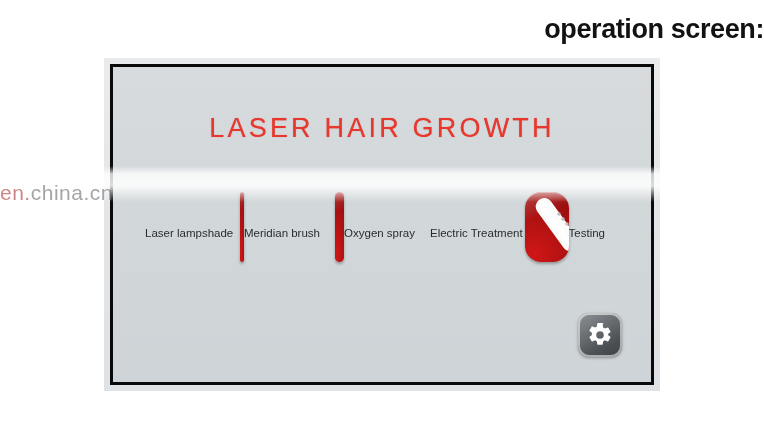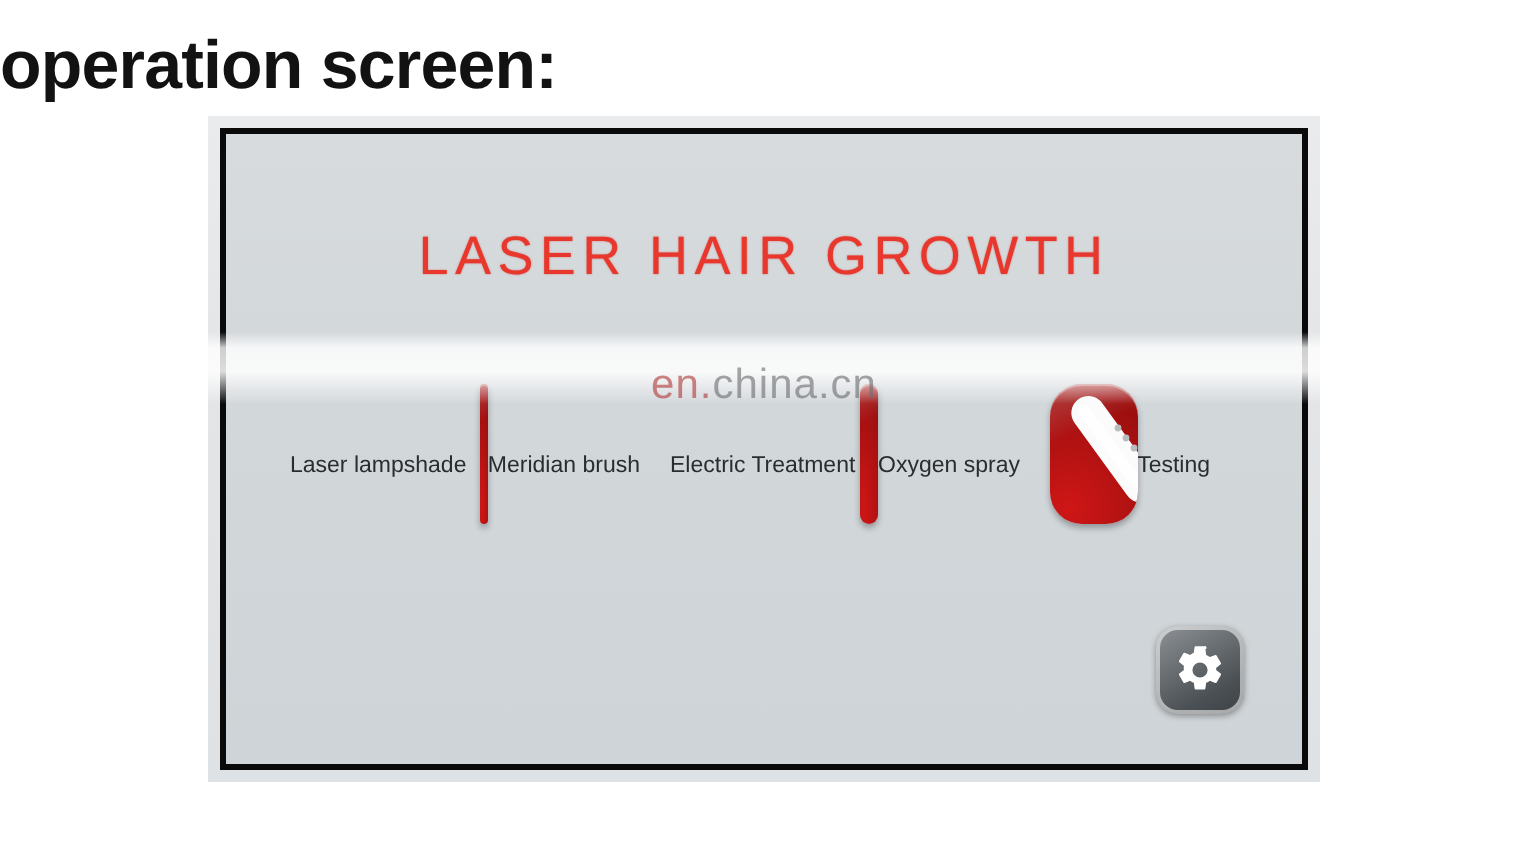--- a/index.html
+++ b/index.html
@@ -14,24 +14,24 @@
     overflow: hidden;
     font-family: "Liberation Sans", sans-serif;
   }
 
   
   #page-heading {
     position: absolute;
     top: 14px;
     left: 0;
     width: 764px;
-    text-align: left;
+    text-align: right;
     font-family: "Liberation Sans", sans-serif;
     font-weight: bold;
-    font-size: 34px;
+    font-size: 27px;
     letter-spacing: -0.4px;
     color: #121212;
   }
 
   
   #device-bezel {
     position: absolute;
     left: 104px;
     top: 58px;
     width: 556px;
@@ -155,21 +155,20 @@
     width: 764px;
     height: 36px;
     background: linear-gradient(180deg, rgba(255,255,255,0.0) 0%, rgba(255,255,255,0.80) 22%, rgba(255,255,255,0.86) 55%, rgba(255,255,255,0.0) 100%);
     pointer-events: none;
   }
   #watermark-text {
     position: absolute;
     left: 0;
     top: 181px;
     width: 764px;
-    text-align: center;
     font-family: "Liberation Sans", sans-serif;
     font-size: 21px;
     letter-spacing: 0.5px;
     opacity: 0.62;
     pointer-events: none;
     white-space: nowrap;
   }
   #watermark-text .wm-a { color: #b13b3b; }
   #watermark-text .wm-b { color: #6d6f72; }
   #watermark-text .wm-c { color: #6d6f72; }
@@ -218,44 +217,44 @@
             </g>
           </svg>
         </div>
         <div class="tile-label">Meridian brush</div>
       </div>
 
       <div class="app-tile">
         <div class="tile-icon">
           <svg viewBox="0 0 80 70" xmlns="http://www.w3.org/2000/svg">
             <g>
-              <path d="M14 6 L30 2 L34 14 L20 20 Z" fill="#f5f5f5" opacity="0.9"></path>
-              <rect x="22" y="8" width="16" height="58" rx="7" transform="rotate(-32 30 38)" fill="#fafafa"></rect>
-              <rect x="24" y="12" width="6" height="46" rx="3" transform="rotate(-32 30 38)" fill="#ffffff" opacity="0.8"></rect>
-              <ellipse cx="52" cy="52" rx="8" ry="6" transform="rotate(-32 52 52)" fill="#ededed"></ellipse>
-            </g>
-          </svg>
-        </div>
-        <div class="tile-label">Electric Treatment</div>
-      </div>
-
-      <div class="app-tile">
-        <div class="tile-icon">
-          <svg viewBox="0 0 80 70" xmlns="http://www.w3.org/2000/svg">
-            <g>
               <path d="M10 10 L26 2 L34 14 L18 24 Z" fill="#f7f7f7" opacity="0.92"></path>
               <path d="M22 16 L34 8 L48 26 L36 34 Z" fill="#ffffff" opacity="0.85"></path>
               <path d="M36 10 L48 4 L62 36 L52 42 Z" fill="#17171a"></path>
               <path d="M40 34 L50 30 L46 60 L36 58 Z" fill="#111113"></path>
               <path d="M30 44 L40 40 L42 56 L32 58 Z" fill="#1d1d20"></path>
               <rect x="52" y="36" width="16" height="5" rx="2.5" transform="rotate(22 52 36)" fill="#f0f0f0"></rect>
             </g>
           </svg>
         </div>
         <div class="tile-label">Oxygen spray</div>
+      </div>
+
+      <div class="app-tile">
+        <div class="tile-icon">
+          <svg viewBox="0 0 80 70" xmlns="http://www.w3.org/2000/svg">
+            <g>
+              <path d="M14 6 L30 2 L34 14 L20 20 Z" fill="#f5f5f5" opacity="0.9"></path>
+              <rect x="22" y="8" width="16" height="58" rx="7" transform="rotate(-32 30 38)" fill="#fafafa"></rect>
+              <rect x="24" y="12" width="6" height="46" rx="3" transform="rotate(-32 30 38)" fill="#ffffff" opacity="0.8"></rect>
+              <ellipse cx="52" cy="52" rx="8" ry="6" transform="rotate(-32 52 52)" fill="#ededed"></ellipse>
+            </g>
+          </svg>
+        </div>
+        <div class="tile-label">Electric Treatment</div>
       </div>
 
       <div class="app-tile">
         <div class="tile-icon">
           <svg viewBox="0 0 80 70" xmlns="http://www.w3.org/2000/svg">
             <g>
               <rect x="24" y="2" width="17" height="62" rx="8.5" transform="rotate(-36 32 33)" fill="#fbfbfb"></rect>
               <rect x="27" y="6" width="6" height="50" rx="3" transform="rotate(-36 30 31)" fill="#ffffff" opacity="0.75"></rect>
               <g fill="#b9bdc0">
                 <circle cx="34" cy="22" r="1.7"></circle>

